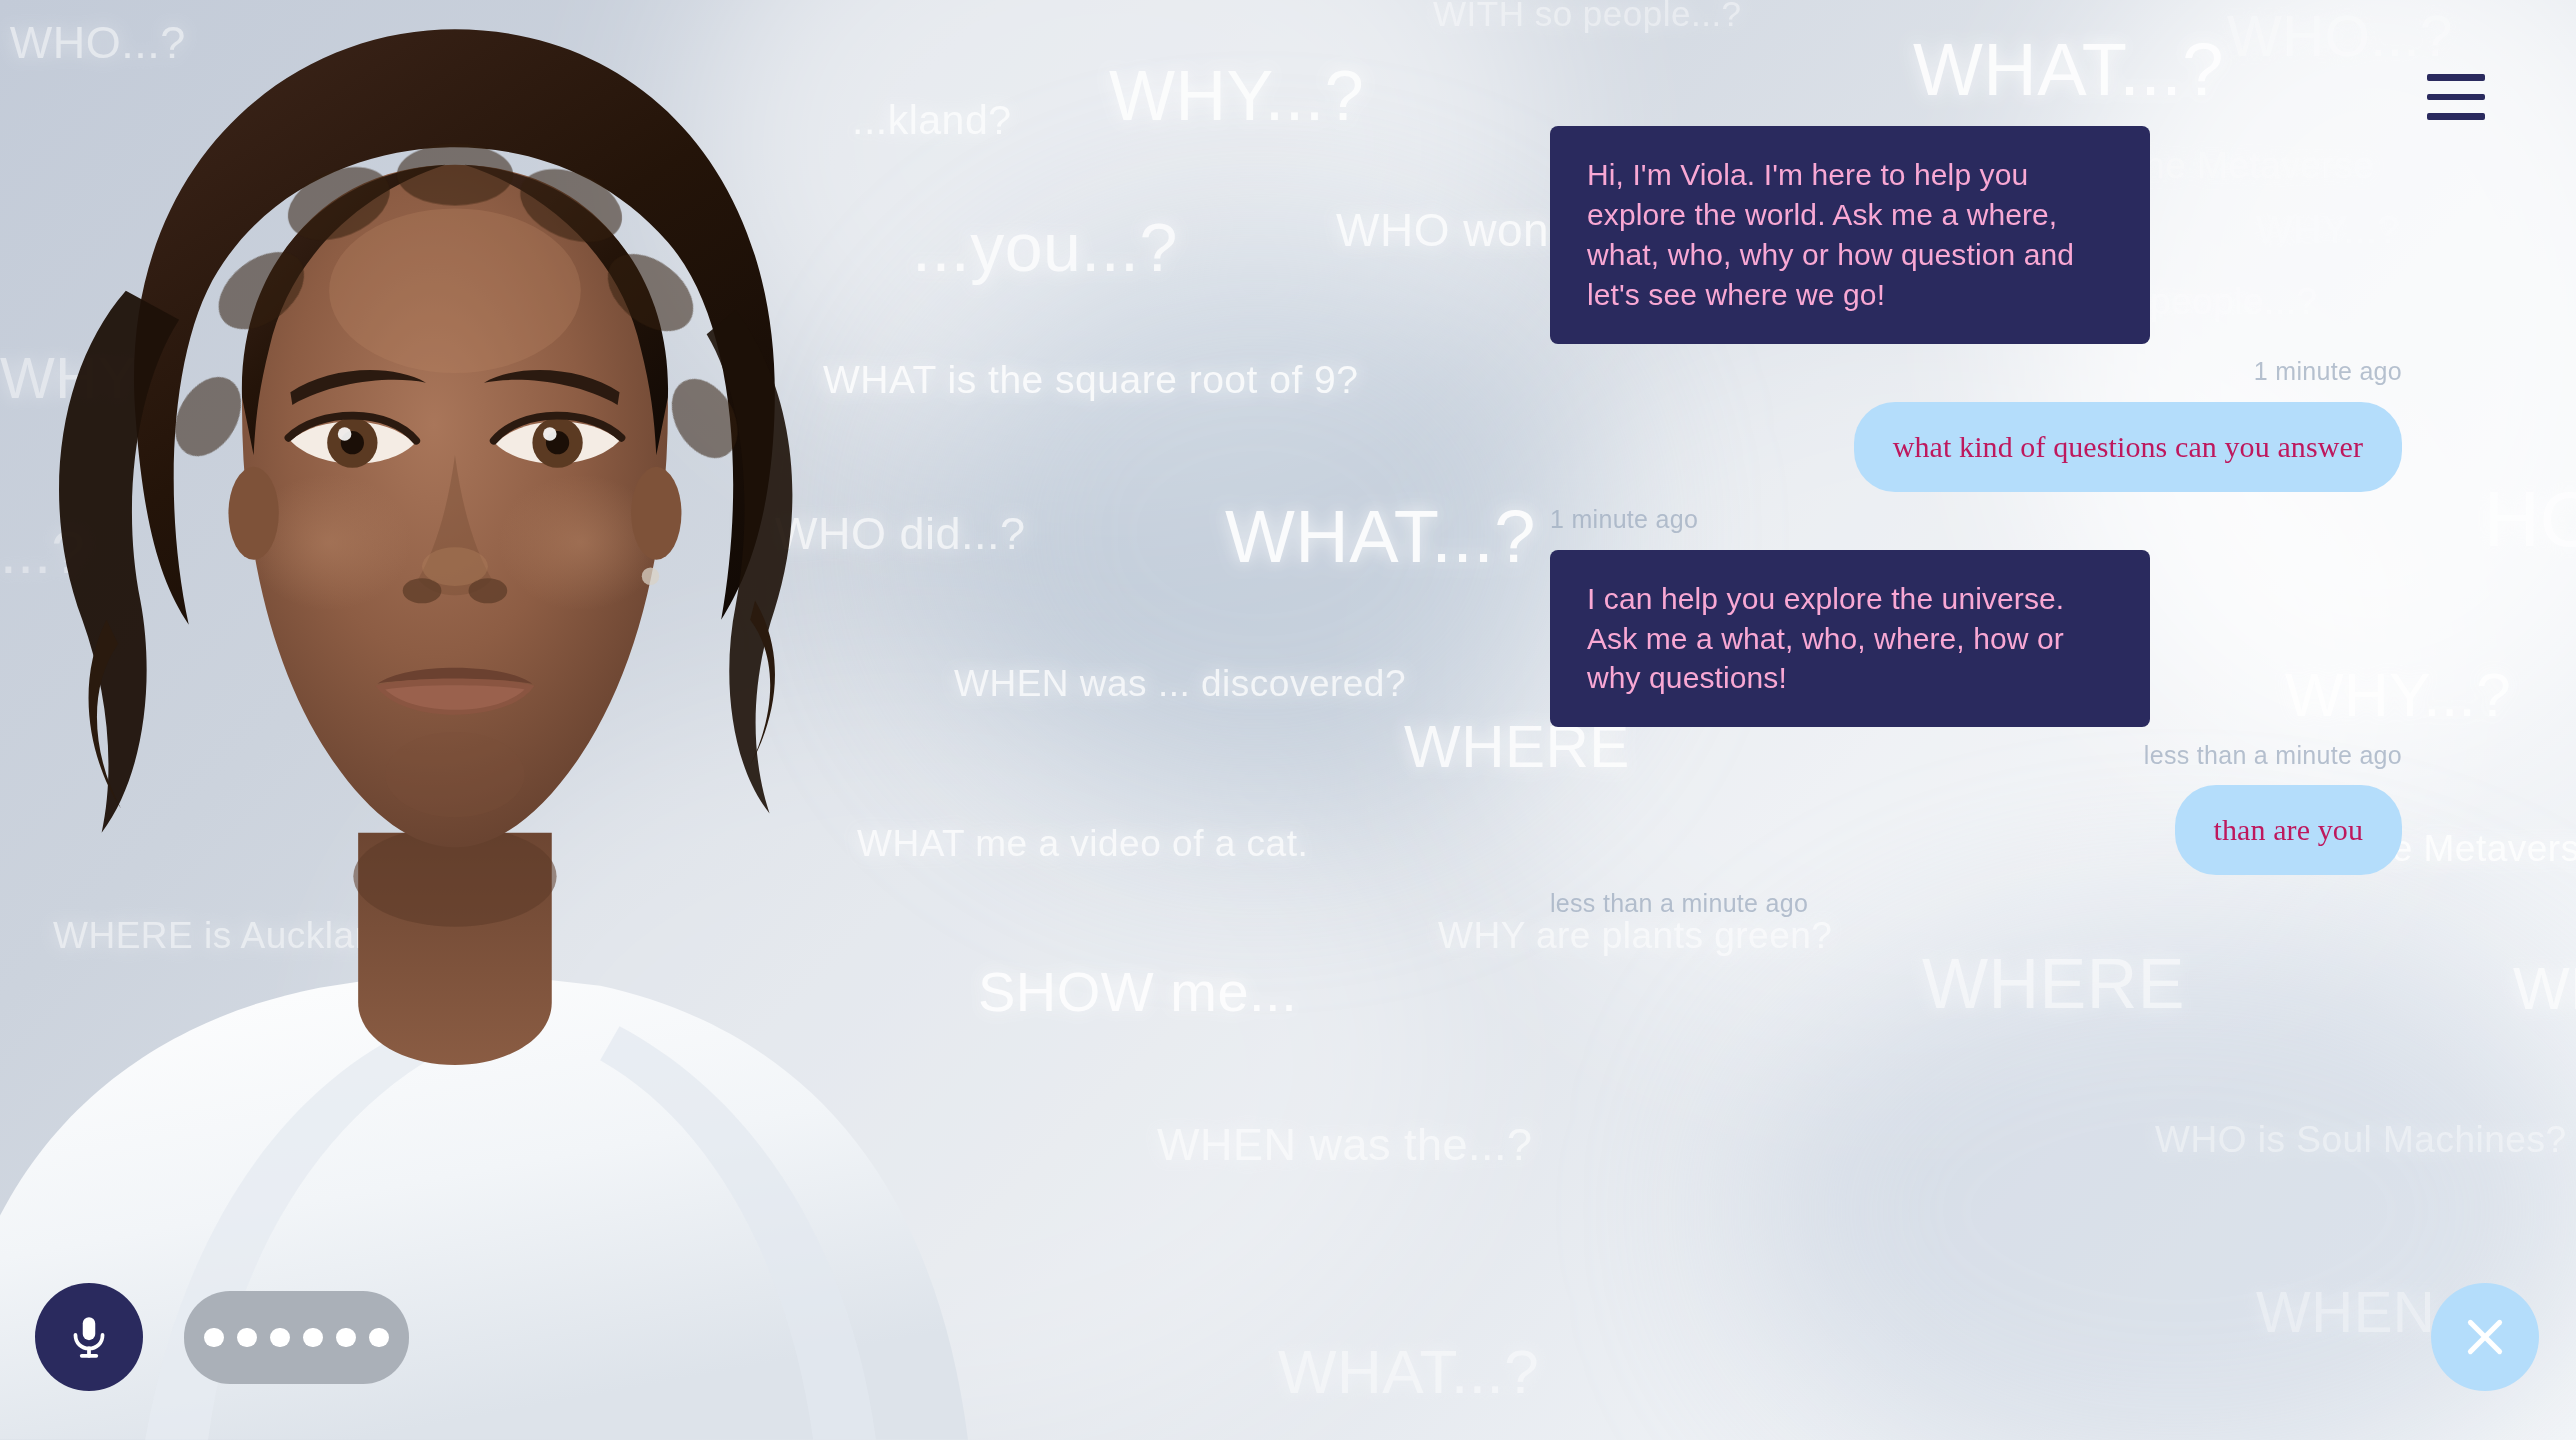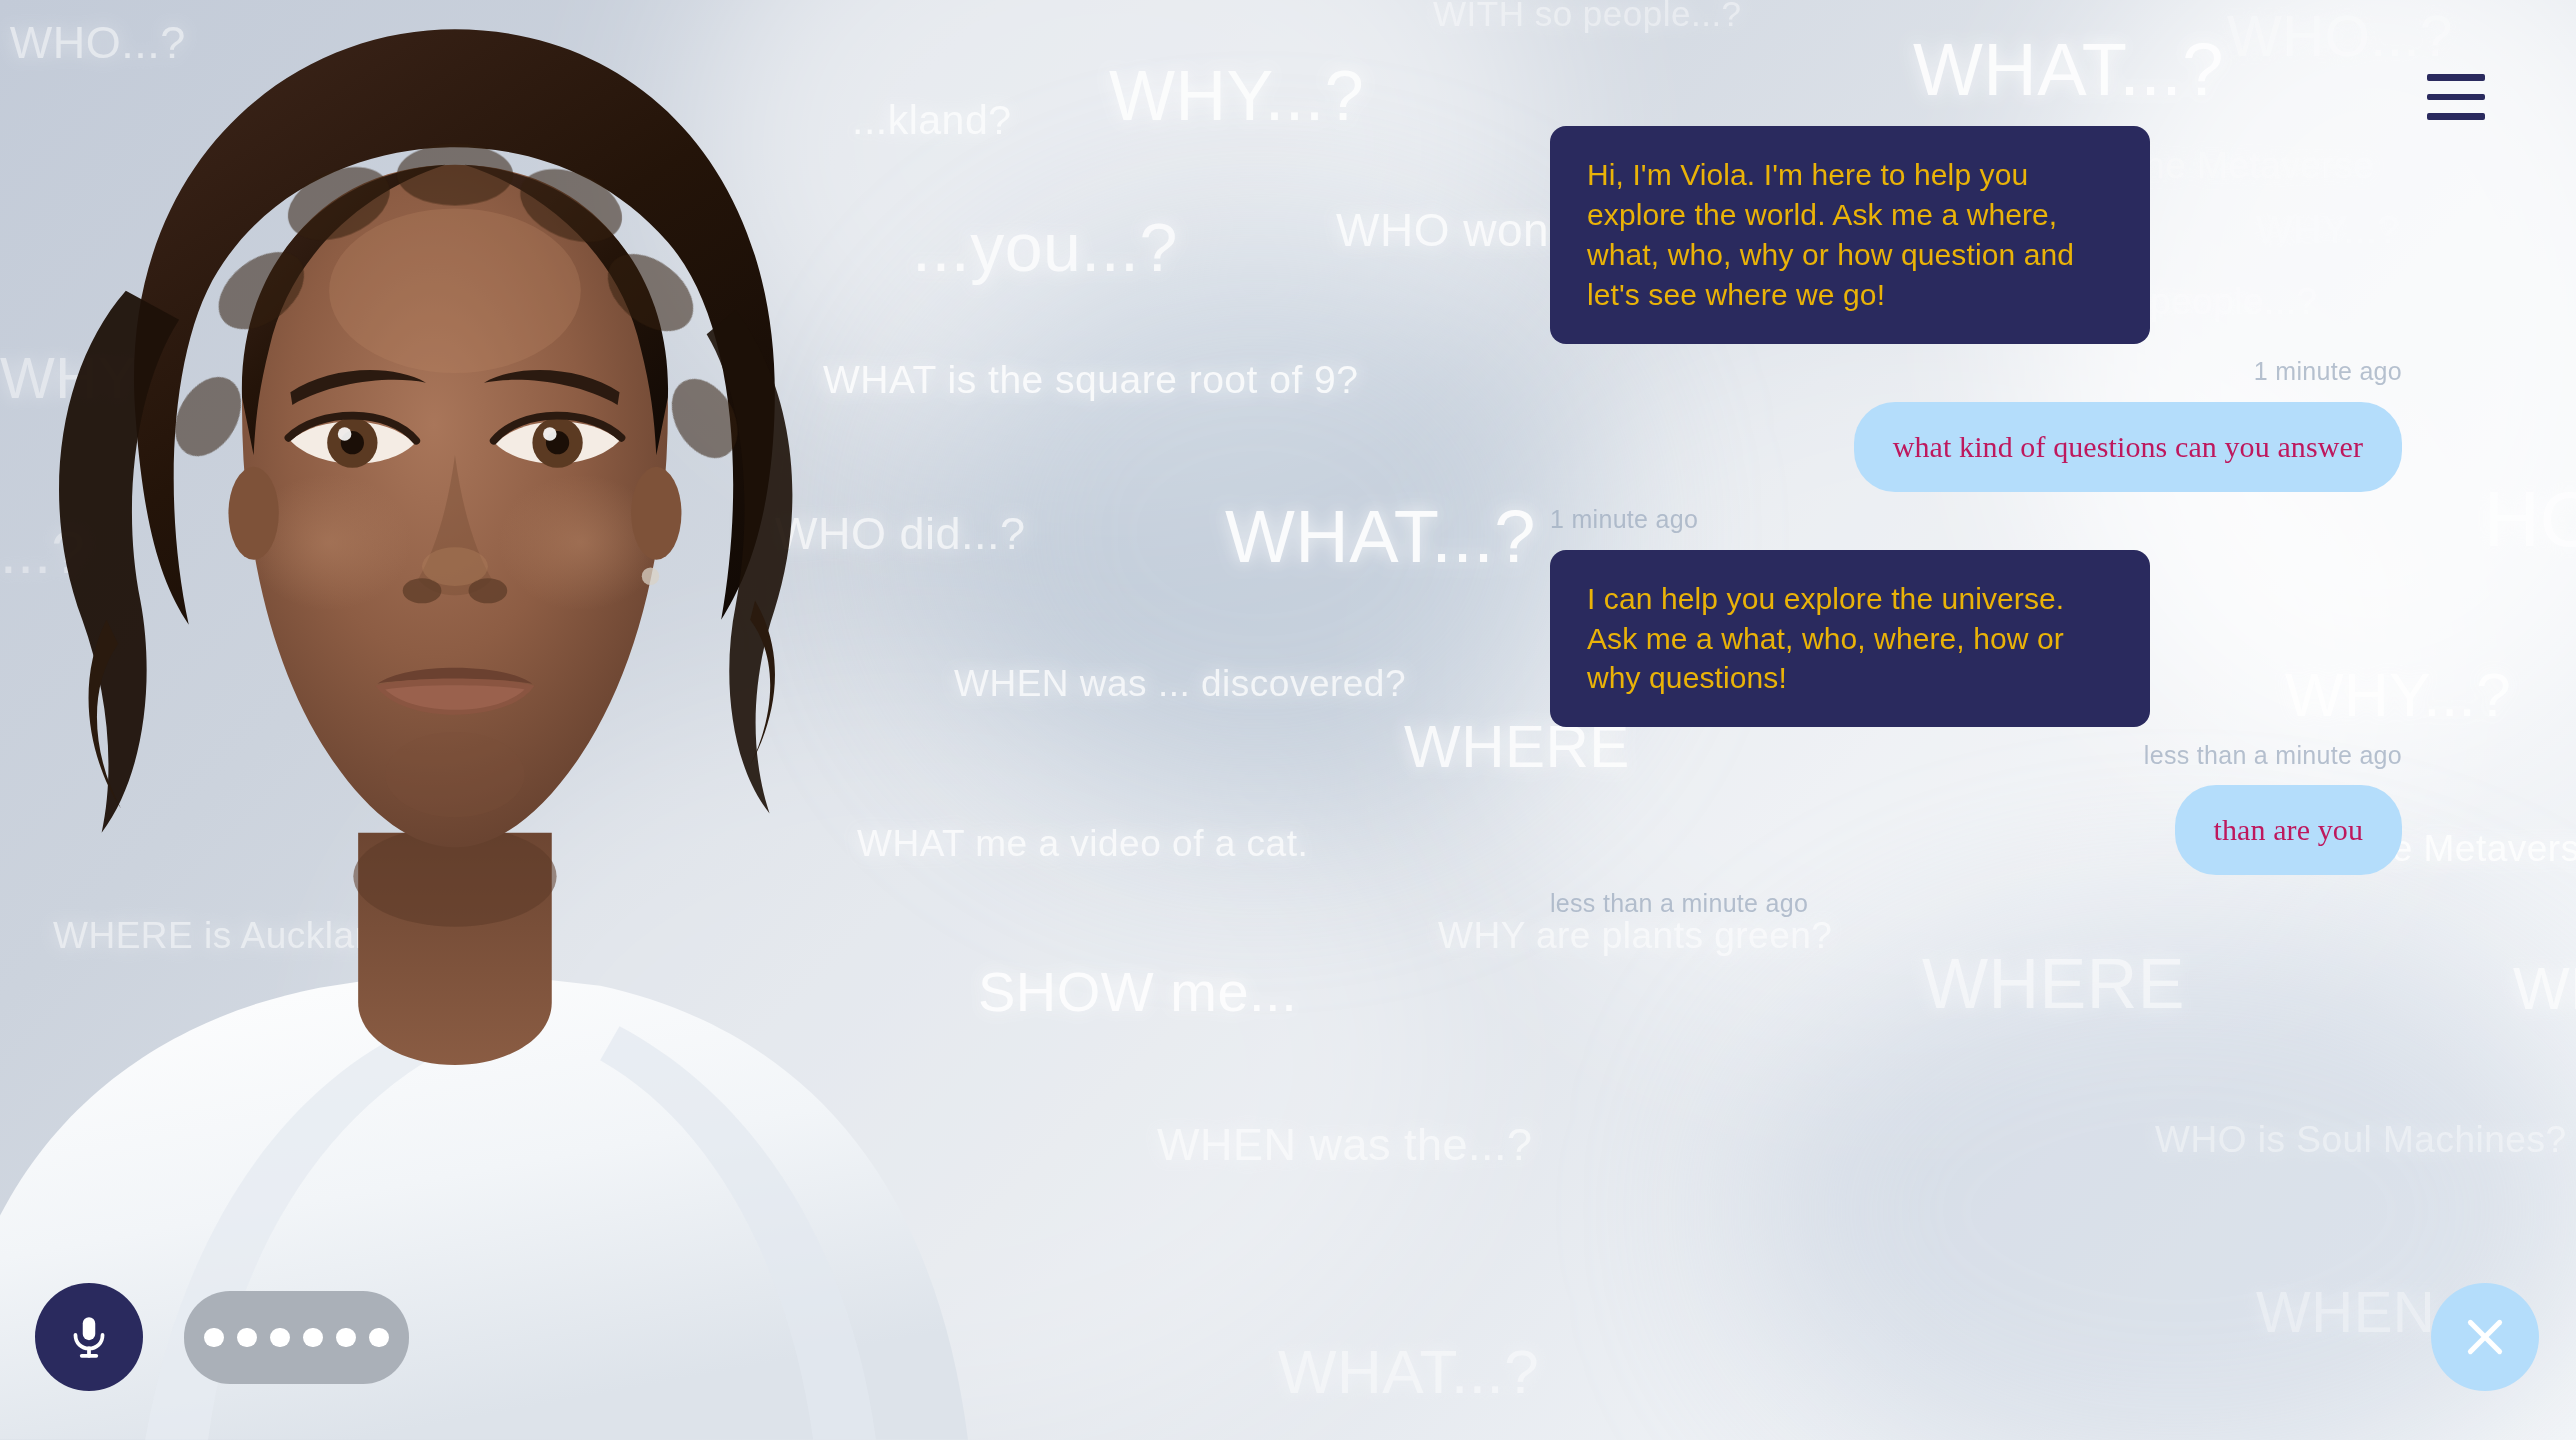--- a/index.html
+++ b/index.html
@@ -70,22 +70,22 @@
 
   .bubble {
     max-width: 600px;
     padding: 29px 37px;
     font-size: 30px;
     line-height: 1.33;
     letter-spacing: 0.1px;
   }
   .bubble.assistant {
     background: #2a2a5e;
-    color: #eab308;
-    border-radius: 16px;
+    color: #f9a8d4;
+    border-radius: 8px;
   }
   .bubble.user {
     background: #b4ddfb;
     color: #be185d;
     border-radius: 41px;
     padding: 25px 39px;
     font-family: Liberation Serif, serif;
   }
 
   .ts-row { display: flex; width: 100%; margin: 9.7px 0 15.5px; }

